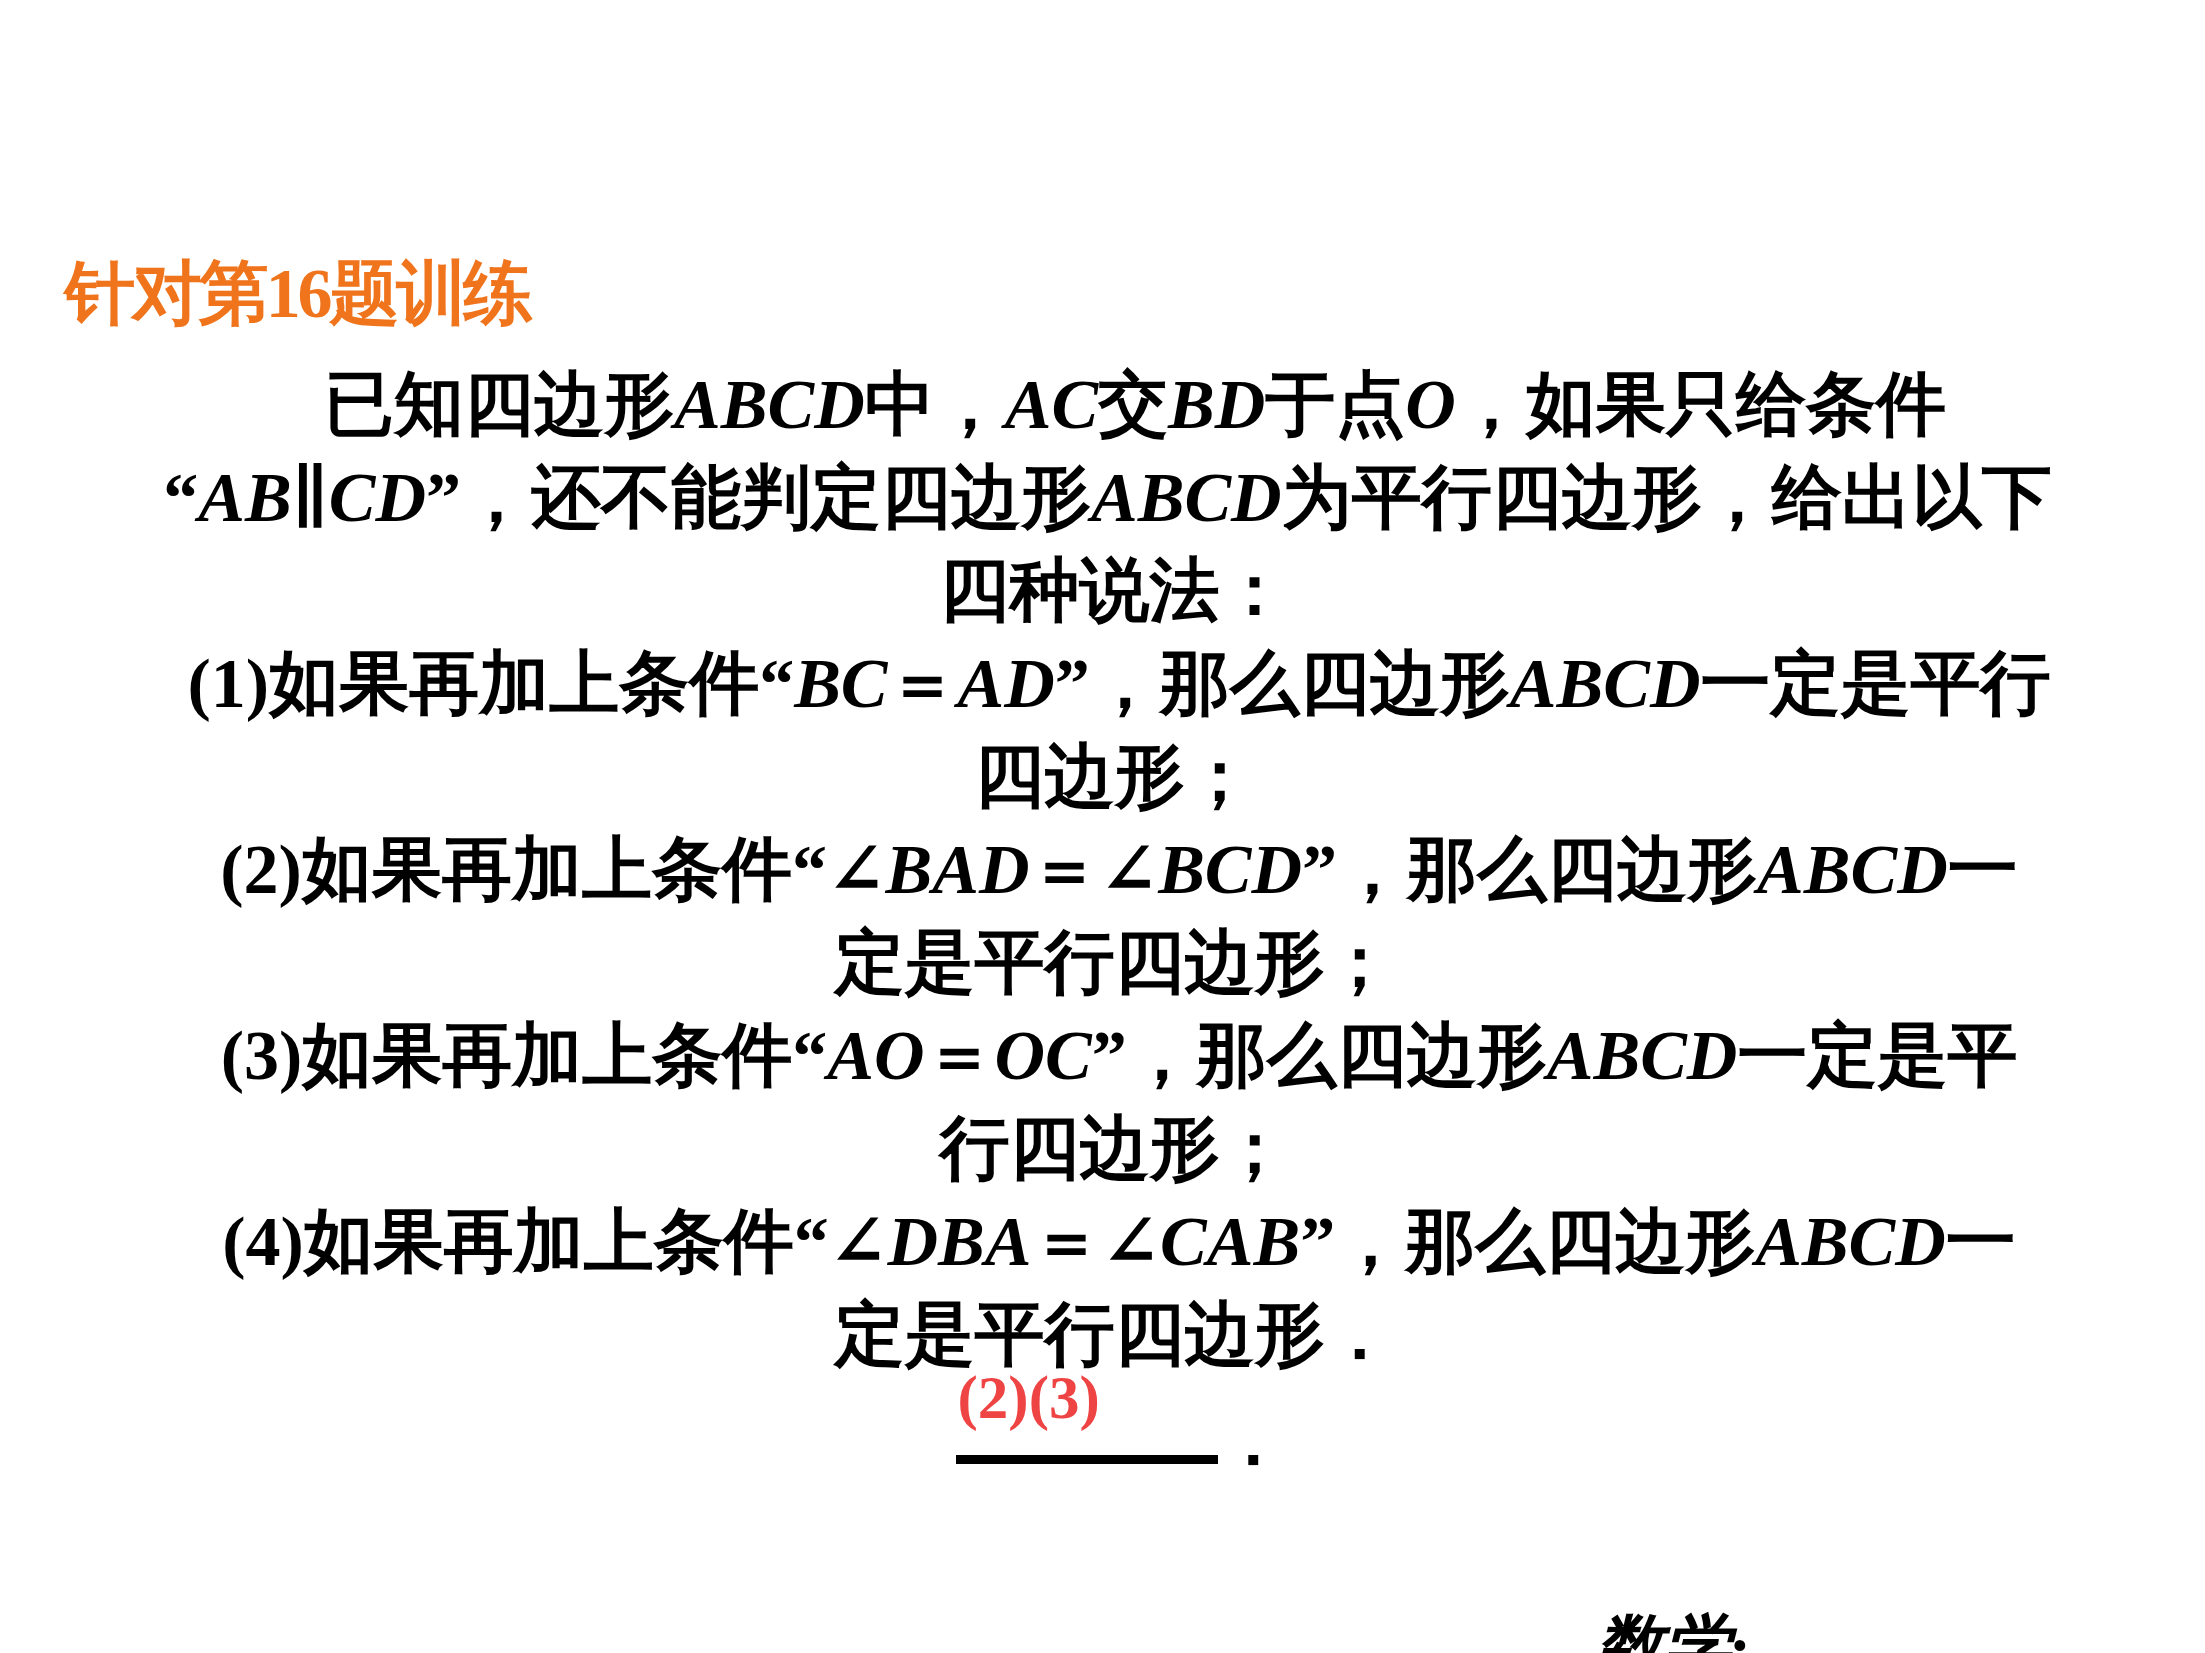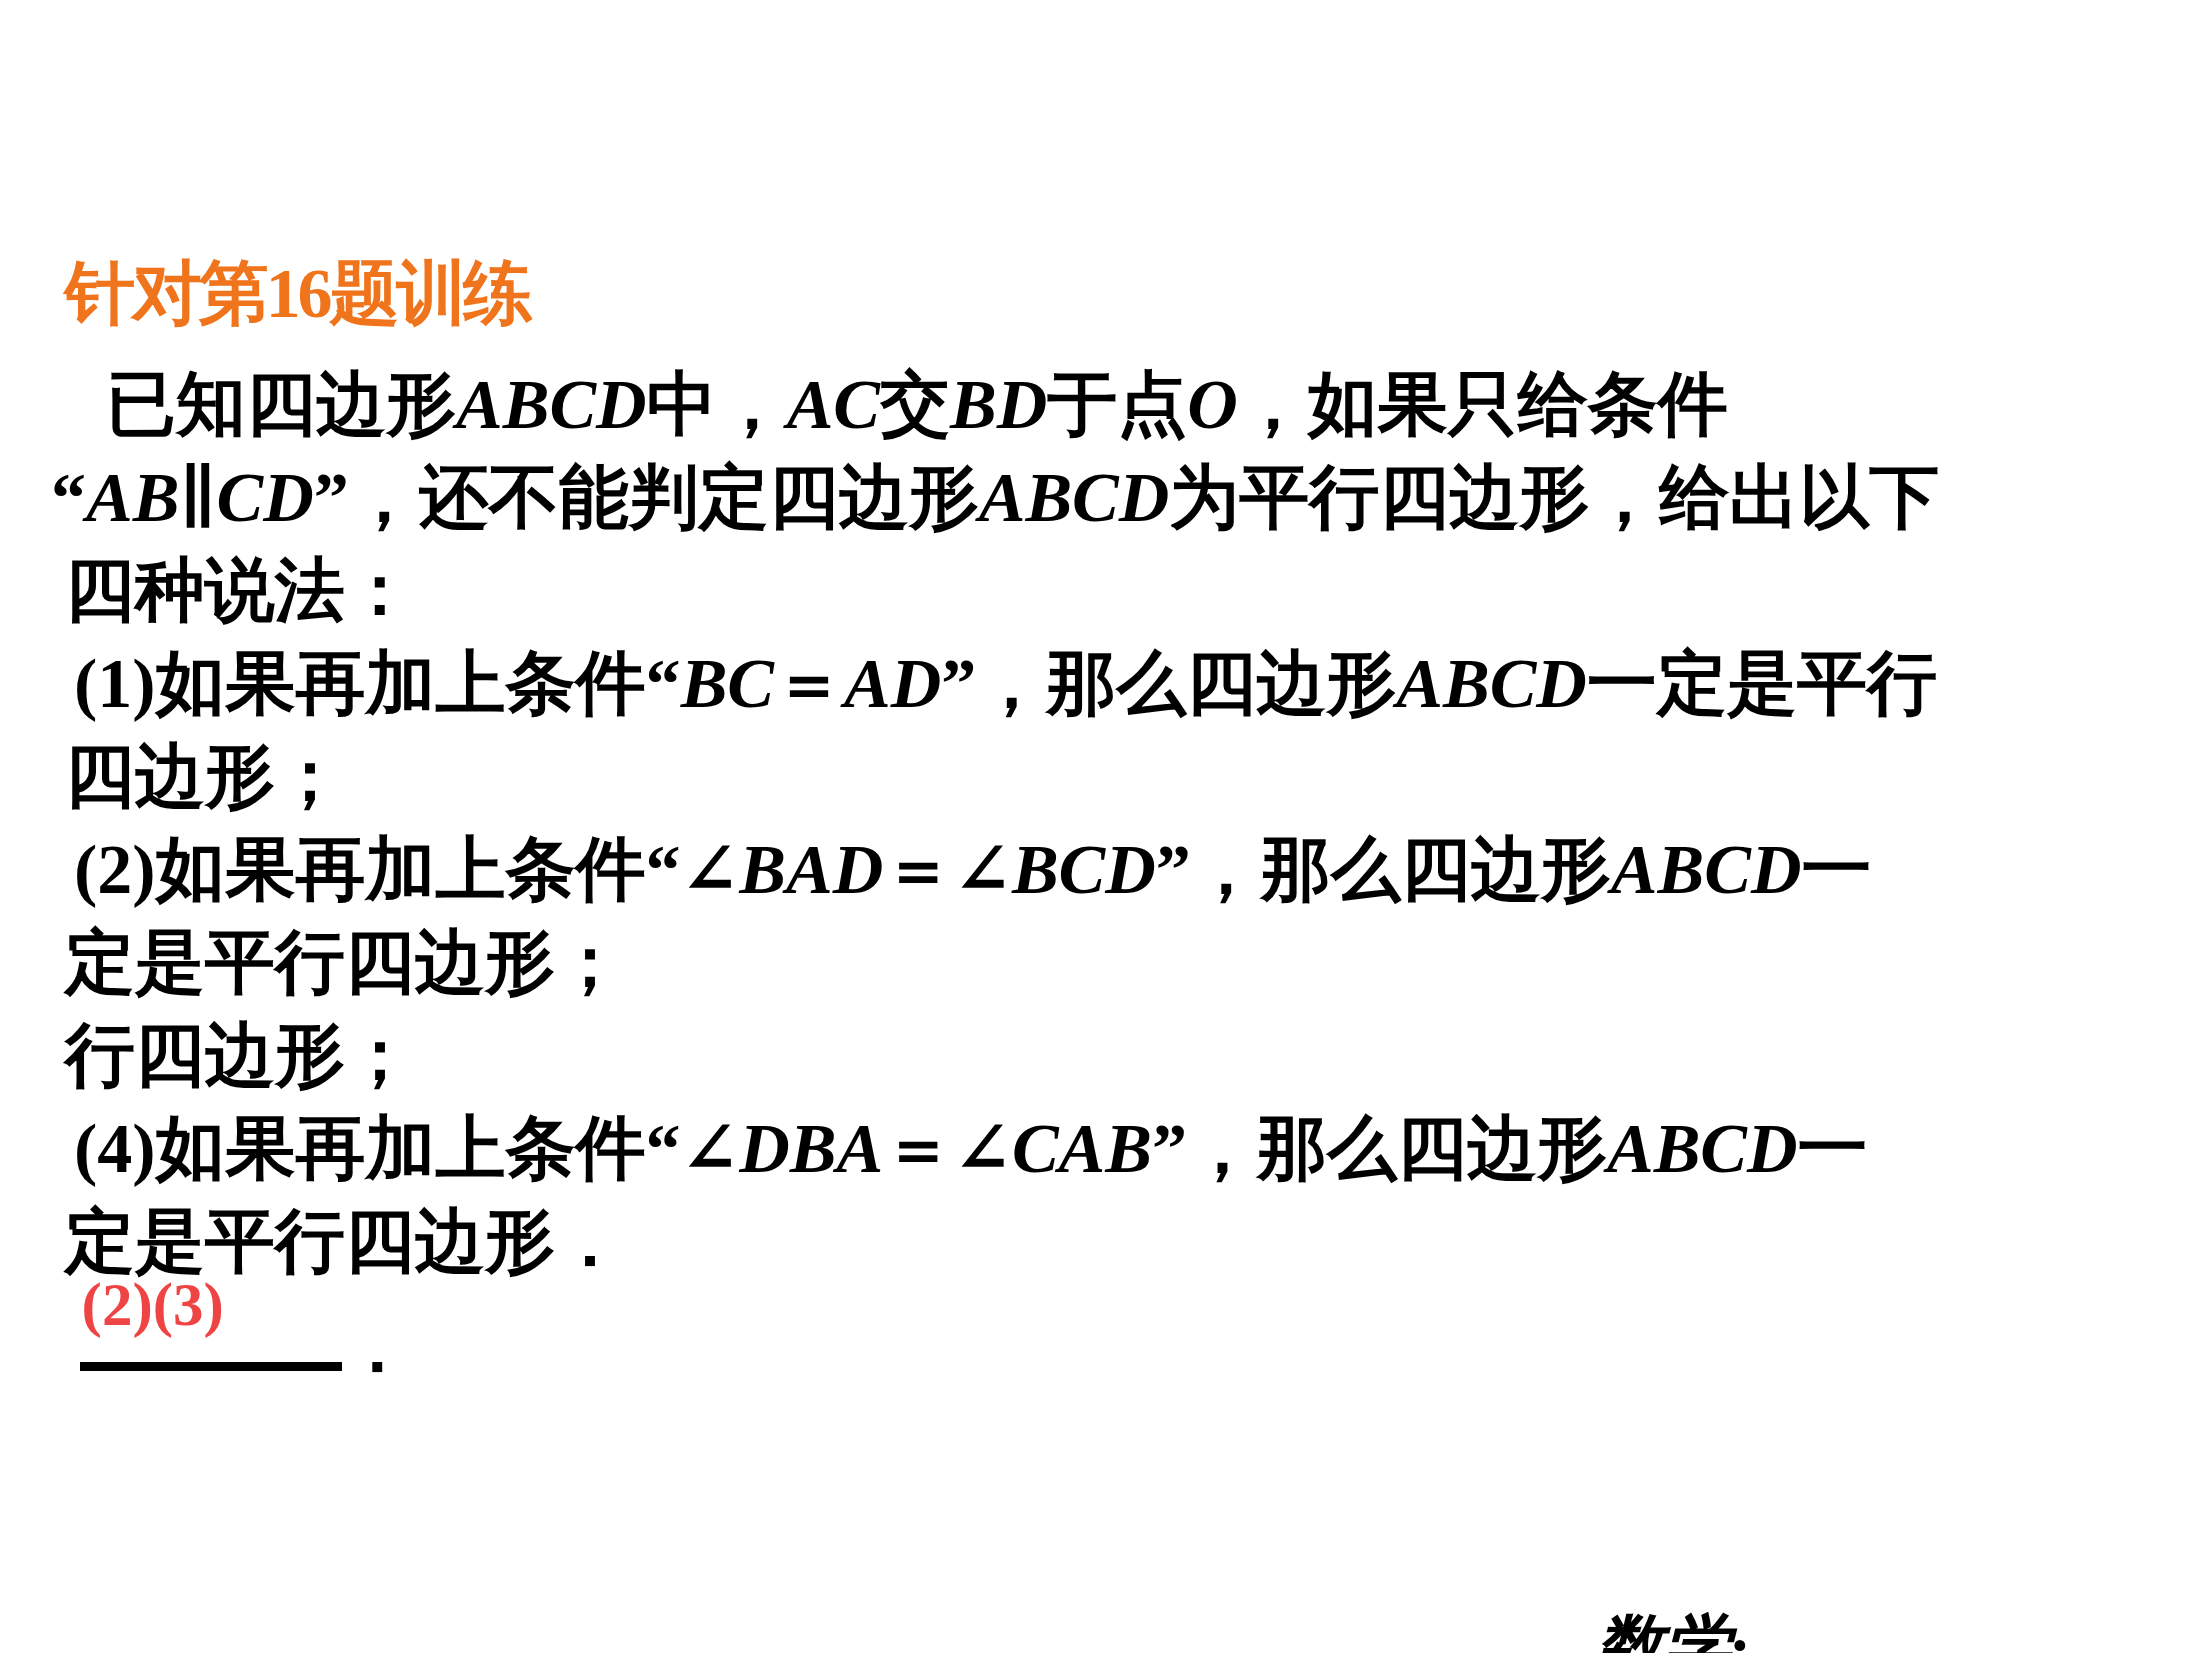--- a/index.html
+++ b/index.html
@@ -29,20 +29,21 @@
     position: absolute;
     left: 51px;
     top: 358px;
     width: 2113px;
     font-size: 70px;
     font-weight: bold;
     line-height: 93px;
   }
   .body-line {
     white-space: nowrap;
+    text-align: center;
   }
   .ind-para  { padding-left: 55px; }
   .ind-item  { padding-left: 23px; }
   .ind-cont  { padding-left: 13.8px; }
   .ind-quote { padding-left: 0px;  }
   .ind-ans   { padding-left: 27.6px; }
   .answer-blank {
     display: inline-block;
     position: relative;
     width: 262px;
@@ -77,20 +78,21 @@
 <div class="slide-title">针对第16题训练</div>
 
 <div class="body-block">
   <div class="body-line ind-para latinital">已知四边形<i>ABCD</i>中，<i>AC</i>交<i>BD</i>于点<i>O</i>，如果只给条件</div>
   <div class="body-line ind-quote latinital">“<i>AB</i>∥<i>CD</i>”，还不能判定四边形<i>ABCD</i>为平行四边形，给出以下</div>
   <div class="body-line ind-cont latinital">四种说法：</div>
   <div class="body-line ind-item latinital">(1)如果再加上条件“<i>BC</i>＝<i>AD</i>”，那么四边形<i>ABCD</i>一定是平行</div>
   <div class="body-line ind-cont latinital">四边形；</div>
   <div class="body-line ind-item latinital">(2)如果再加上条件“∠<i>BAD</i>＝∠<i>BCD</i>”，那么四边形<i>ABCD</i>一</div>
   <div class="body-line ind-cont latinital">定是平行四边形；</div>
+  <div class="body-line ind-item latinital">(3)如果再加上条件“<i>AO</i>＝<i>OC</i>”，那么四边形<i>ABCD</i>一定是平</div>
   <div class="body-line ind-cont latinital">行四边形；</div>
   <div class="body-line ind-item latinital">(4)如果再加上条件“∠<i>DBA</i>＝∠<i>CAB</i>”，那么四边形<i>ABCD</i>一</div>
   <div class="body-line ind-cont latinital">定是平行四边形．</div>
 
   <div class="body-line ind-ans">
     <span class="answer-blank"><span class="answer-text">(2)(3)</span></span><span>．</span>
   </div>
 </div>
 
 <div class="footer-label">数学·</div>

